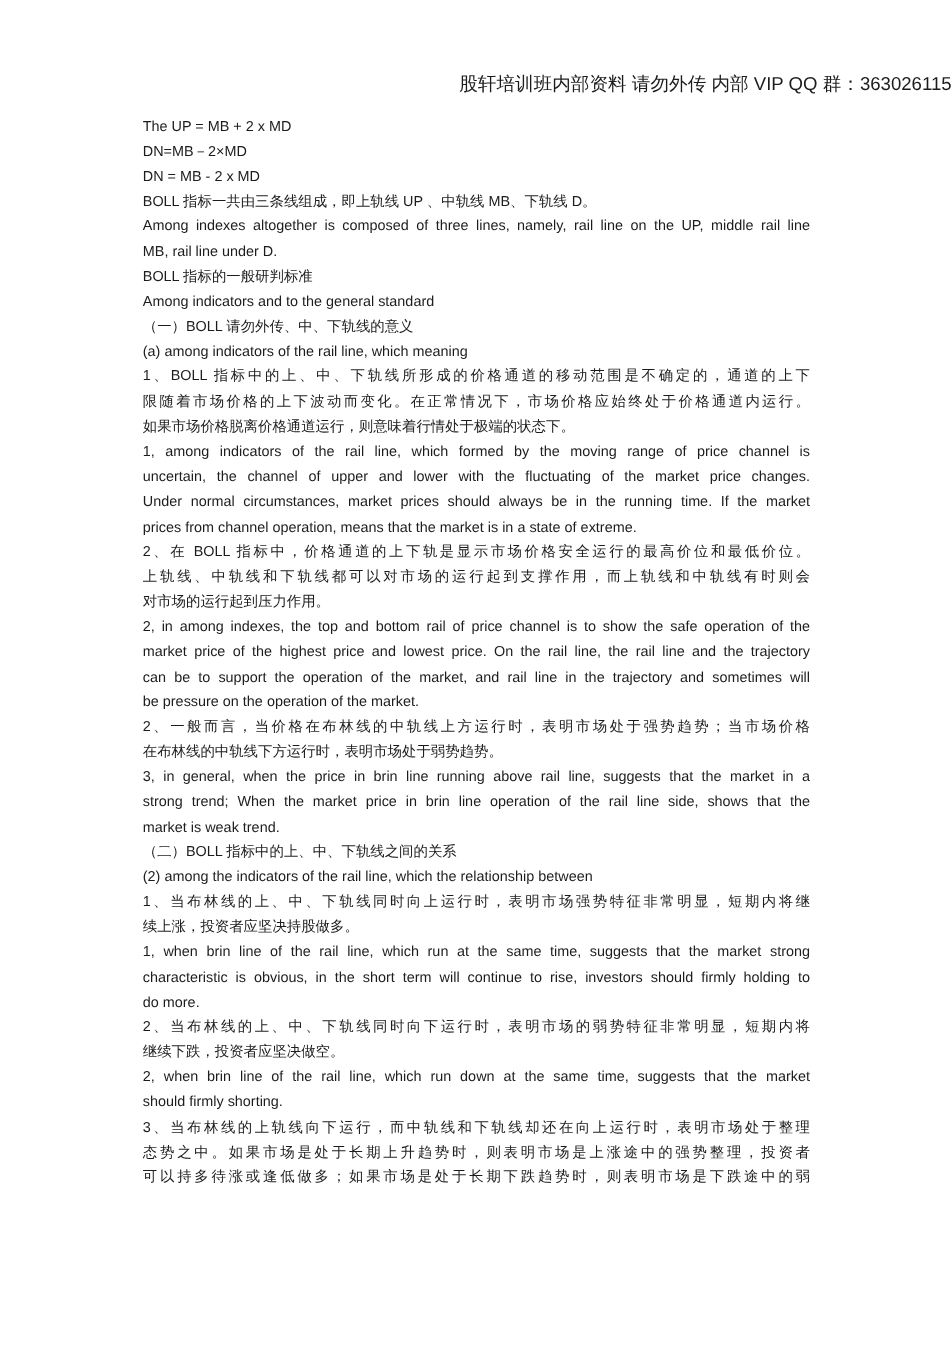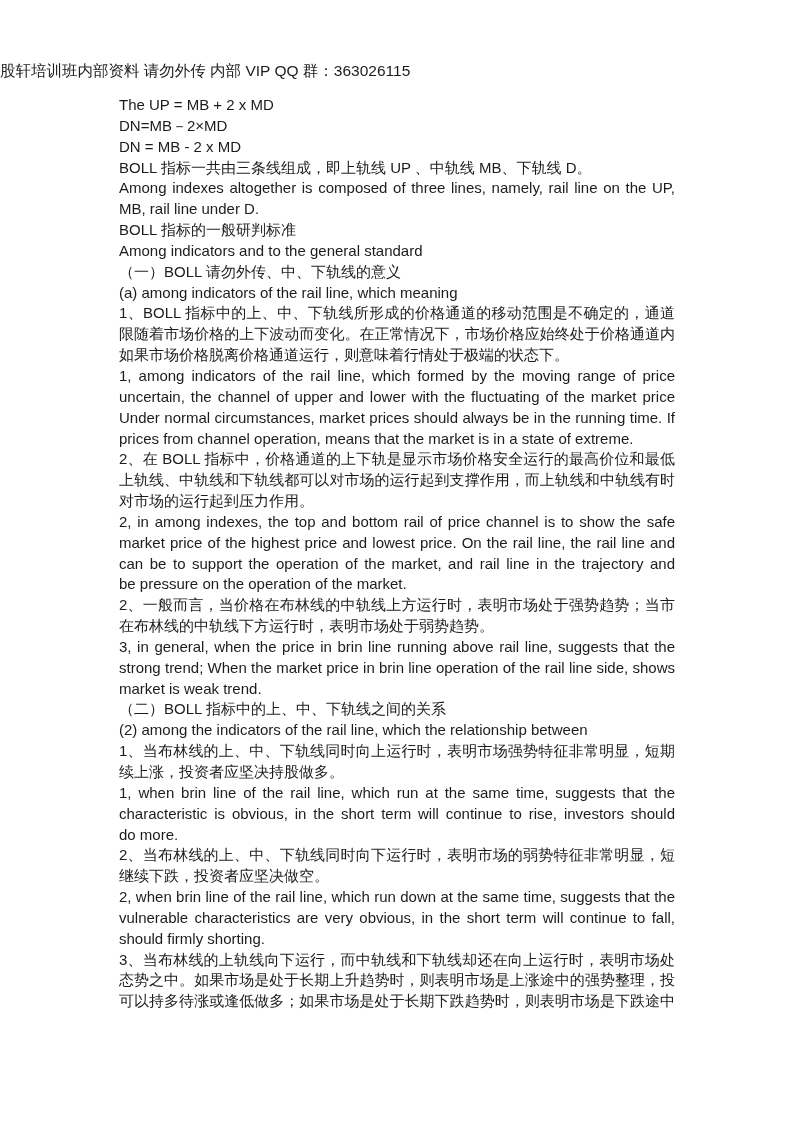--- a/index.html
+++ b/index.html
@@ -14,36 +14,36 @@
     background: #ffffff;
     overflow: hidden;
     font-family: "Liberation Sans", "DejaVu Sans", sans-serif;
     color: #1c1c1c;
   }
   .doc-title {
     position: absolute;
     top: 60px;
     left: 0;
     width: 793px;
-    text-align: left;
+    text-align: right;
     font-size: 15.5px;
     line-height: 22px;
     color: #1c1c1c;
     white-space: nowrap;
   }
   .doc-body {
     position: absolute;
     top: 95px;
     left: 119px;
     width: 556px;
   }
   .line {
     height: 20.85px;
     line-height: 20.85px;
-    font-size: 15px;
+    font-size: 12px;
     overflow: hidden;
     text-align: left;
     white-space: normal;
   }
   .line.just {
     text-align: justify;
     text-align-last: justify;
   }
 </style>
 </head>
@@ -84,19 +84,18 @@
       <div class="line">（二）BOLL 指标中的上、中、下轨线之间的关系</div>
       <div class="line">(2) among the indicators of the rail line, which the relationship between</div>
       <div class="line just">1、当布林线的上、中、下轨线同时向上运行时，表明市场强势特征非常明显，短期内将继</div>
       <div class="line">续上涨，投资者应坚决持股做多。</div>
       <div class="line just">1, when brin line of the rail line, which run at the same time, suggests that the market strong</div>
       <div class="line just">characteristic is obvious, in the short term will continue to rise, investors should firmly holding to</div>
       <div class="line">do more.</div>
       <div class="line just">2、当布林线的上、中、下轨线同时向下运行时，表明市场的弱势特征非常明显，短期内将</div>
       <div class="line">继续下跌，投资者应坚决做空。</div>
       <div class="line just">2, when brin line of the rail line, which run down at the same time, suggests that the market</div>
-      <div class="line just">vulnerable characteristics are very obvious, in the short term will continue to fall, investors</div>
       <div class="line">should firmly shorting.</div>
       <div class="line just">3、当布林线的上轨线向下运行，而中轨线和下轨线却还在向上运行时，表明市场处于整理</div>
       <div class="line just">态势之中。如果市场是处于长期上升趋势时，则表明市场是上涨途中的强势整理，投资者</div>
       <div class="line just">可以持多待涨或逢低做多；如果市场是处于长期下跌趋势时，则表明市场是下跌途中的弱</div>
     </div>
 </div>
 
 </body></html>

